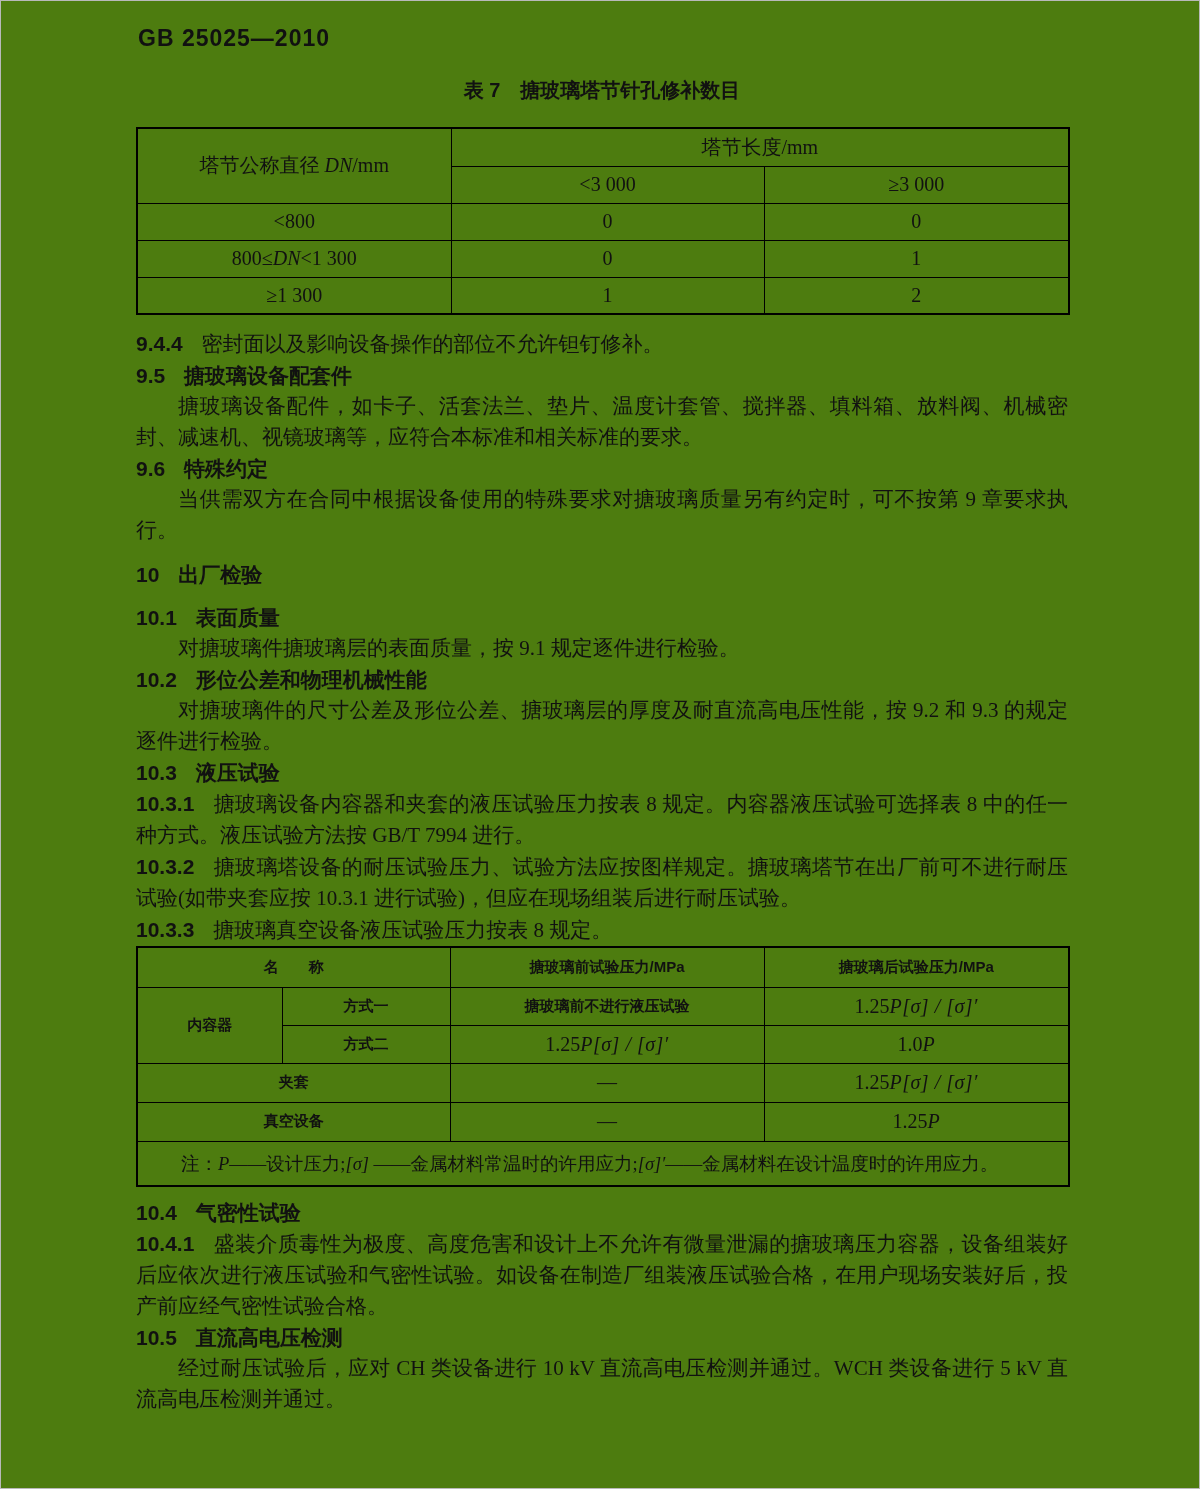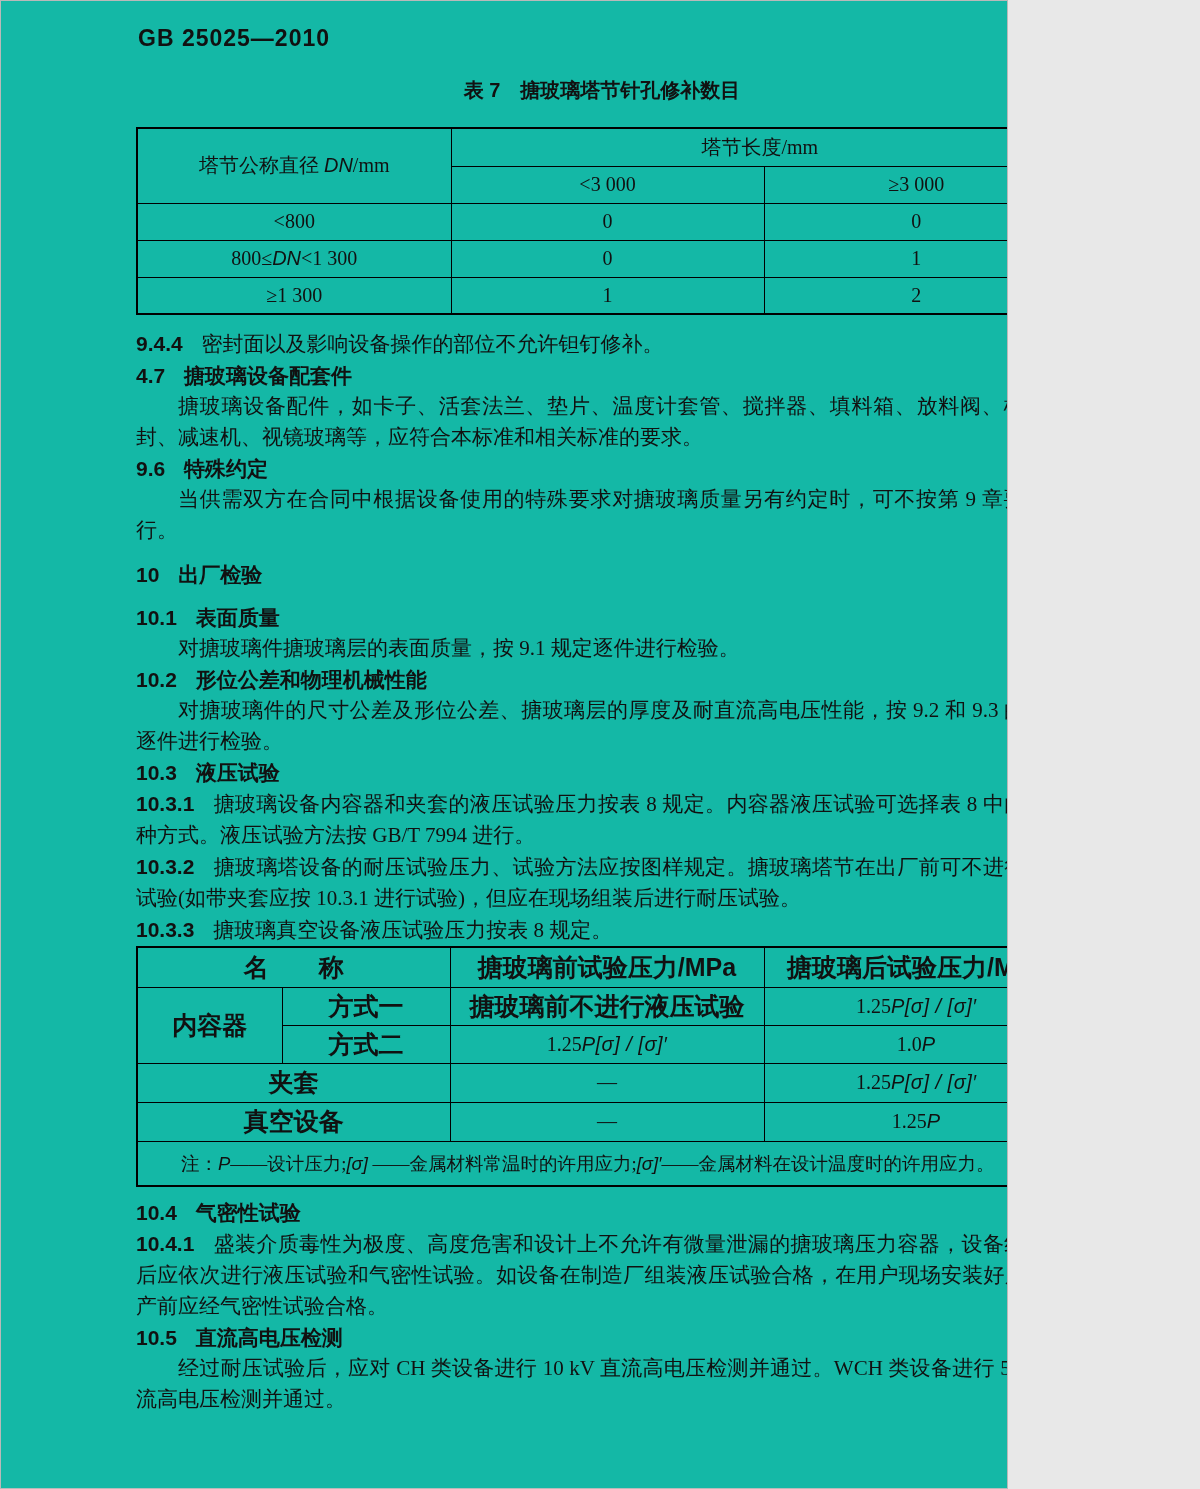--- a/index.html
+++ b/index.html
@@ -1,21 +1,21 @@
 <!DOCTYPE html>
 <html><head>
 <meta charset="utf-8">
 <style>
   * { margin: 0; padding: 0; box-sizing: border-box; }
   html, body { background: #e8e8e8; }
   .page {
     position: relative;
-    width: 1008px;
+    width: 1200px;
     height: 1489px;
-    background: #14b8a6;
+    background: #4d7c0f;
     border: 1px solid #b9b9b9;
     font-family: "Liberation Serif", "DejaVu Serif", serif;
     color: #111;
     overflow: hidden;
   }
   .doc-header {
     position: absolute;
     top: 24px;
     left: 137px;
     font-family: "Liberation Sans", "DejaVu Sans", sans-serif;
@@ -46,25 +46,25 @@
   }
   table.tbl td {
     border: 1.5px solid #000;
     text-align: center;
     vertical-align: middle;
     padding: 2px 6px;
     font-size: 20px;
   }
   .t7 td { height: 37px; }
   .t7 tr.hr1 td { height: 38px; }
-  .it { font-style: italic; font-family: Liberation Sans, sans-serif; }
+  .it { font-style: italic; font-family: Liberation Serif, serif; }
   .t8 td.lbl, .t8 td.hd {
     font-family: "Liberation Sans", "DejaVu Sans", sans-serif;
     font-weight: 700;
-    font-size: 25px;
+    font-size: 15px;
   }
   .t8 tr.hr td { height: 40px; }
   .t8 tr.dr td { height: 38px; }
   .t8 tr.dr2 td { height: 39px; }
   .fml { font-size: 20px; }
   .fml .it { letter-spacing: 0.5px; }
   .t8 td.note {
     height: 45px;
     text-align: left;
     padding-left: 43px;
@@ -125,21 +125,21 @@
         <tr>
           <td><span>≥1 300</span><span class="it"></span><span></span></td>
           <td>1</td>
           <td>2</td>
         </tr>
       </tbody>
     </table>
 
     <div class="blocks">
       <p class="clause"><span class="cnum">9.4.4</span><span>密封面以及影响设备操作的部位不允许钽钉修补。</span></p>
-      <p class="heading"><span class="cnum">4.7</span><span>搪玻璃设备配套件</span></p>
+      <p class="heading"><span class="cnum">9.5</span><span>搪玻璃设备配套件</span></p>
       <p class="para">搪玻璃设备配件，如卡子、活套法兰、垫片、温度计套管、搅拌器、填料箱、放料阀、机械密封、减速机、视镜玻璃等，应符合本标准和相关标准的要求。</p>
       <p class="heading"><span class="cnum">9.6</span><span>特殊约定</span></p>
       <p class="para">当供需双方在合同中根据设备使用的特殊要求对搪玻璃质量另有约定时，可不按第 9 章要求执行。</p>
       <p class="heading chapter"><span class="cnum">10</span><span>出厂检验</span></p>
       <p class="heading"><span class="cnum">10.1</span><span>表面质量</span></p>
       <p class="para">对搪玻璃件搪玻璃层的表面质量，按 9.1 规定逐件进行检验。</p>
       <p class="heading"><span class="cnum">10.2</span><span>形位公差和物理机械性能</span></p>
       <p class="para">对搪玻璃件的尺寸公差及形位公差、搪玻璃层的厚度及耐直流高电压性能，按 9.2 和 9.3 的规定逐件进行检验。</p>
       <p class="heading"><span class="cnum">10.3</span><span>液压试验</span></p>
       <p class="clause"><span class="cnum">10.3.1</span><span>搪玻璃设备内容器和夹套的液压试验压力按表 8 规定。内容器液压试验可选择表 8 中的任一种方式。液压试验方法按 GB/T 7994 进行。</span></p>

